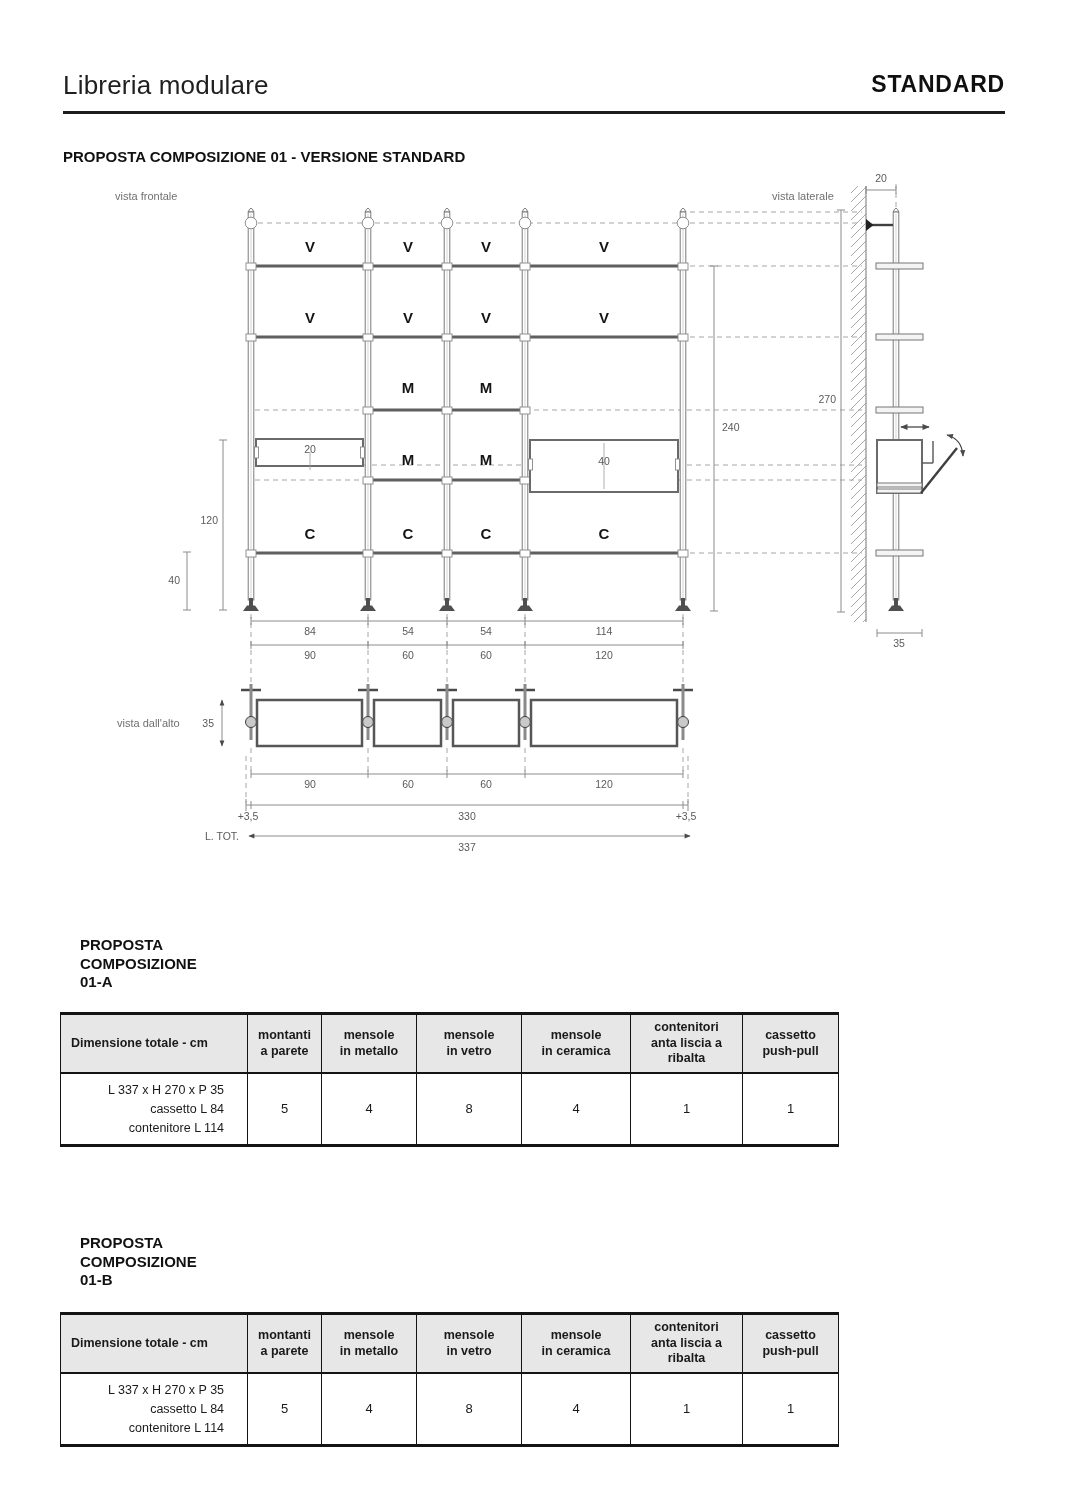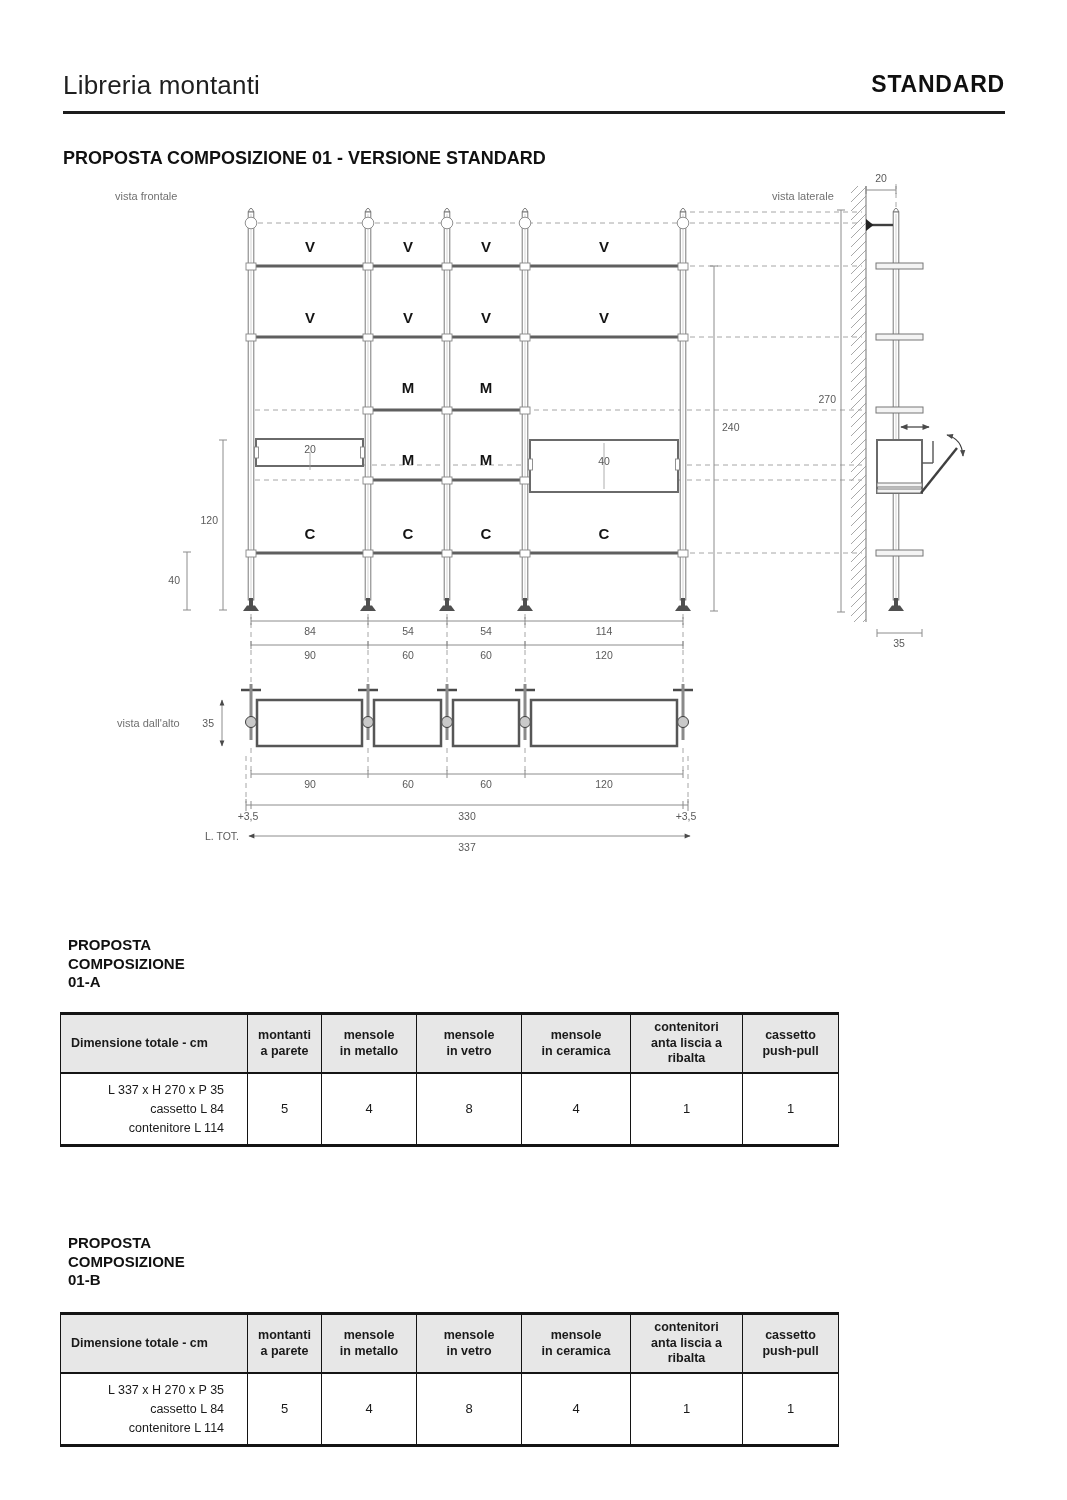--- a/index.html
+++ b/index.html
@@ -2,22 +2,22 @@
 <html><head>
 <meta charset="utf-8">
 <style>
   html,body{margin:0;padding:0;background:#fff;}
   #page{position:relative;width:1067px;height:1500px;background:#fff;
         font-family:"Liberation Sans",sans-serif;color:#1a1a1a;overflow:hidden;}
   .abs{position:absolute;}
   #doc-title{left:63px;top:70px;font-size:26px;font-weight:400;color:#1f1f1f;letter-spacing:.2px;}
   #brand{right:62px;top:71px;font-size:23px;font-weight:700;color:#101010;letter-spacing:.8px;}
   #header-rule{left:63px;top:111px;width:942px;height:2.5px;background:#1c1c1c;}
-  #section-title{left:63px;top:148px;font-size:18px;font-weight:700;color:#111;}
-  .prop-title{left:68px;font-size:15px;font-weight:700;line-height:18.5px;color:#111;white-space:pre-line;}
+  #section-title{left:63px;top:148px;font-size:15px;font-weight:700;color:#111;}
+  .prop-title{left:80px;font-size:15px;font-weight:700;line-height:18.5px;color:#111;white-space:pre-line;}
   .ctable{position:absolute;left:60px;width:779px;border-top:3px solid #141414;border-bottom:3px solid #141414;}
   .trow{display:grid;grid-template-columns:188px 74px 95px 105px 109px 112px 96px;}
   .thead{background:#e7e7e7;border-bottom:2.5px solid #141414;}
   .cell{border-right:1.5px solid #141414;display:flex;align-items:center;justify-content:center;
         text-align:center;font-size:12.5px;line-height:15.5px;white-space:pre-line;}
   .cell:first-child{border-left:1.5px solid #141414;justify-content:flex-start;text-align:right;padding-left:10px;}
   .thead .cell{font-weight:700;height:57px;}
   .tbody .cell{height:70px;font-size:13px;}
   .tbody .cell:first-child{line-height:19px;font-size:12.5px;padding-left:47px;}
   svg text{font-family:"Liberation Sans",sans-serif;}
@@ -30,21 +30,21 @@
   .dash{stroke:#9c9c9c;stroke-width:.9;stroke-dasharray:5 4;fill:none;}
   .dln{stroke:#8c8c8c;stroke-width:1;fill:none;}
   .box{fill:#fff;stroke:#6a6a6a;stroke-width:2;}
   .foot{fill:#4f4f4f;}
 </style>
 </head>
 <body>
 
 <div id="page">
 
-  <div class="abs" id="doc-title">Libreria montanti</div>
+  <div class="abs" id="doc-title">Libreria modulare</div>
   <div class="abs" id="brand">STANDARD</div>
   <div class="abs" id="header-rule"></div>
   <div class="abs" id="section-title">PROPOSTA COMPOSIZIONE 01 - VERSIONE STANDARD</div>
 
   <svg class="abs" style="left:0;top:160px;" width="1067" height="700" viewBox="0 160 1067 700">
     <defs>
       <marker id="ah" viewBox="0 0 10 10" refX="9" refY="5" markerWidth="7" markerHeight="6" orient="auto-start-reverse">
         <path d="M0,1 L10,5 L0,9 Z" fill="#4a4a4a"></path>
       </marker>
       <pattern id="hatch" width="9" height="9" patternUnits="userSpaceOnUse">

